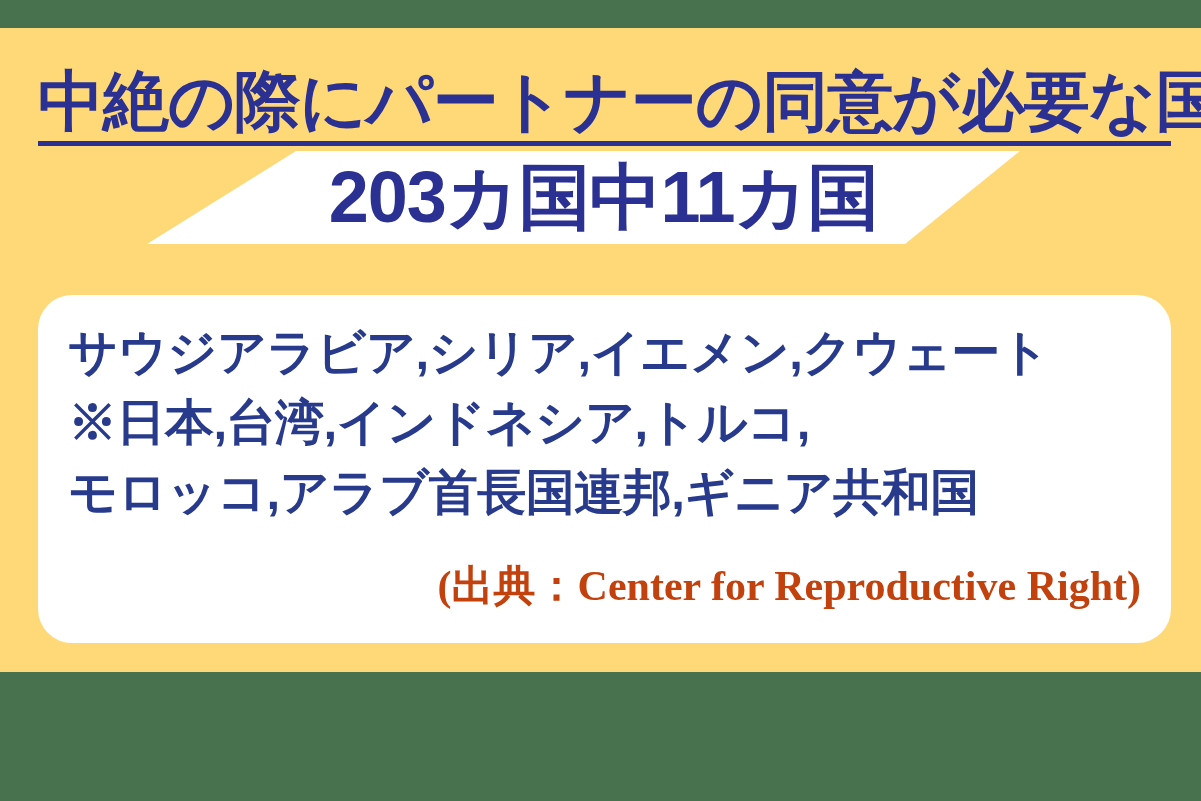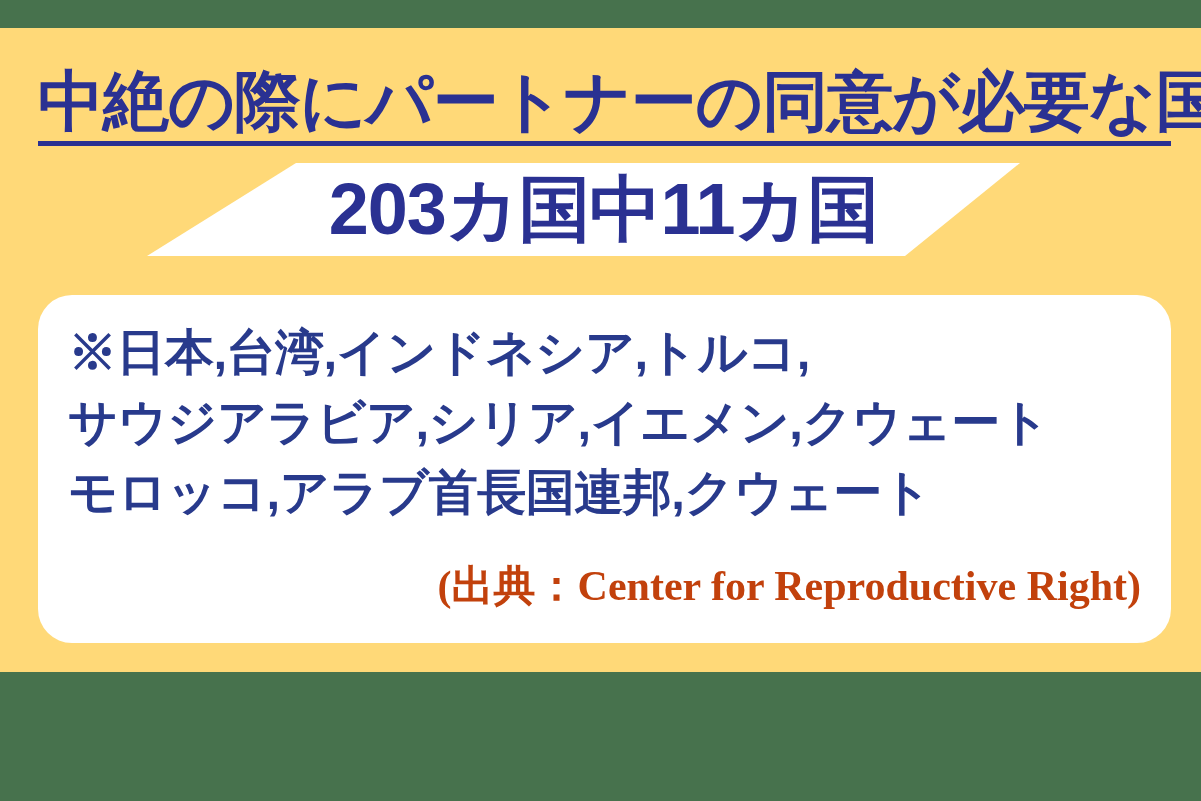--- a/index.html
+++ b/index.html
@@ -45,21 +45,21 @@
   .headline-rule {
     position:absolute;
     left:38px; top:141px;
     width:1133px; height:5px;
     background:#2a3192;
   }
 
   
   .banner-wrap {
     position:absolute;
-    left:0; top:163px;
+    left:0; top:151px;
     width:1143px; height:93px;
   }
   .banner-shape {
     position:absolute;
     inset:0;
     background:#ffffff;
     clip-path:polygon(296px 0, 1020px 0, 905px 93px, 147px 93px);
   }
   .banner-text {
     position:absolute;
@@ -122,20 +122,20 @@
 
   <div class="headline-rule"></div>
 
   <div class="banner-wrap">
     <div class="banner-shape"></div>
     <div class="banner-text">203カ国中11カ国</div>
   </div>
 
   <div class="card">
     <div class="card-lines">
+      <div class="card-line">サウジアラビア,シリア,イエメン,クウェート</div>
       <div class="card-line">※日本,台湾,インドネシア,トルコ,</div>
-      <div class="card-line">サウジアラビア,シリア,イエメン,クウェート</div>
-      <div class="card-line">モロッコ,アラブ首長国連邦,クウェート</div>
+      <div class="card-line">モロッコ,アラブ首長国連邦,ギニア共和国</div>
     </div>
     <div class="card-source">(出典：Center for Reproductive Right)</div>
   </div>
 
 </div>
 
 </body></html>

